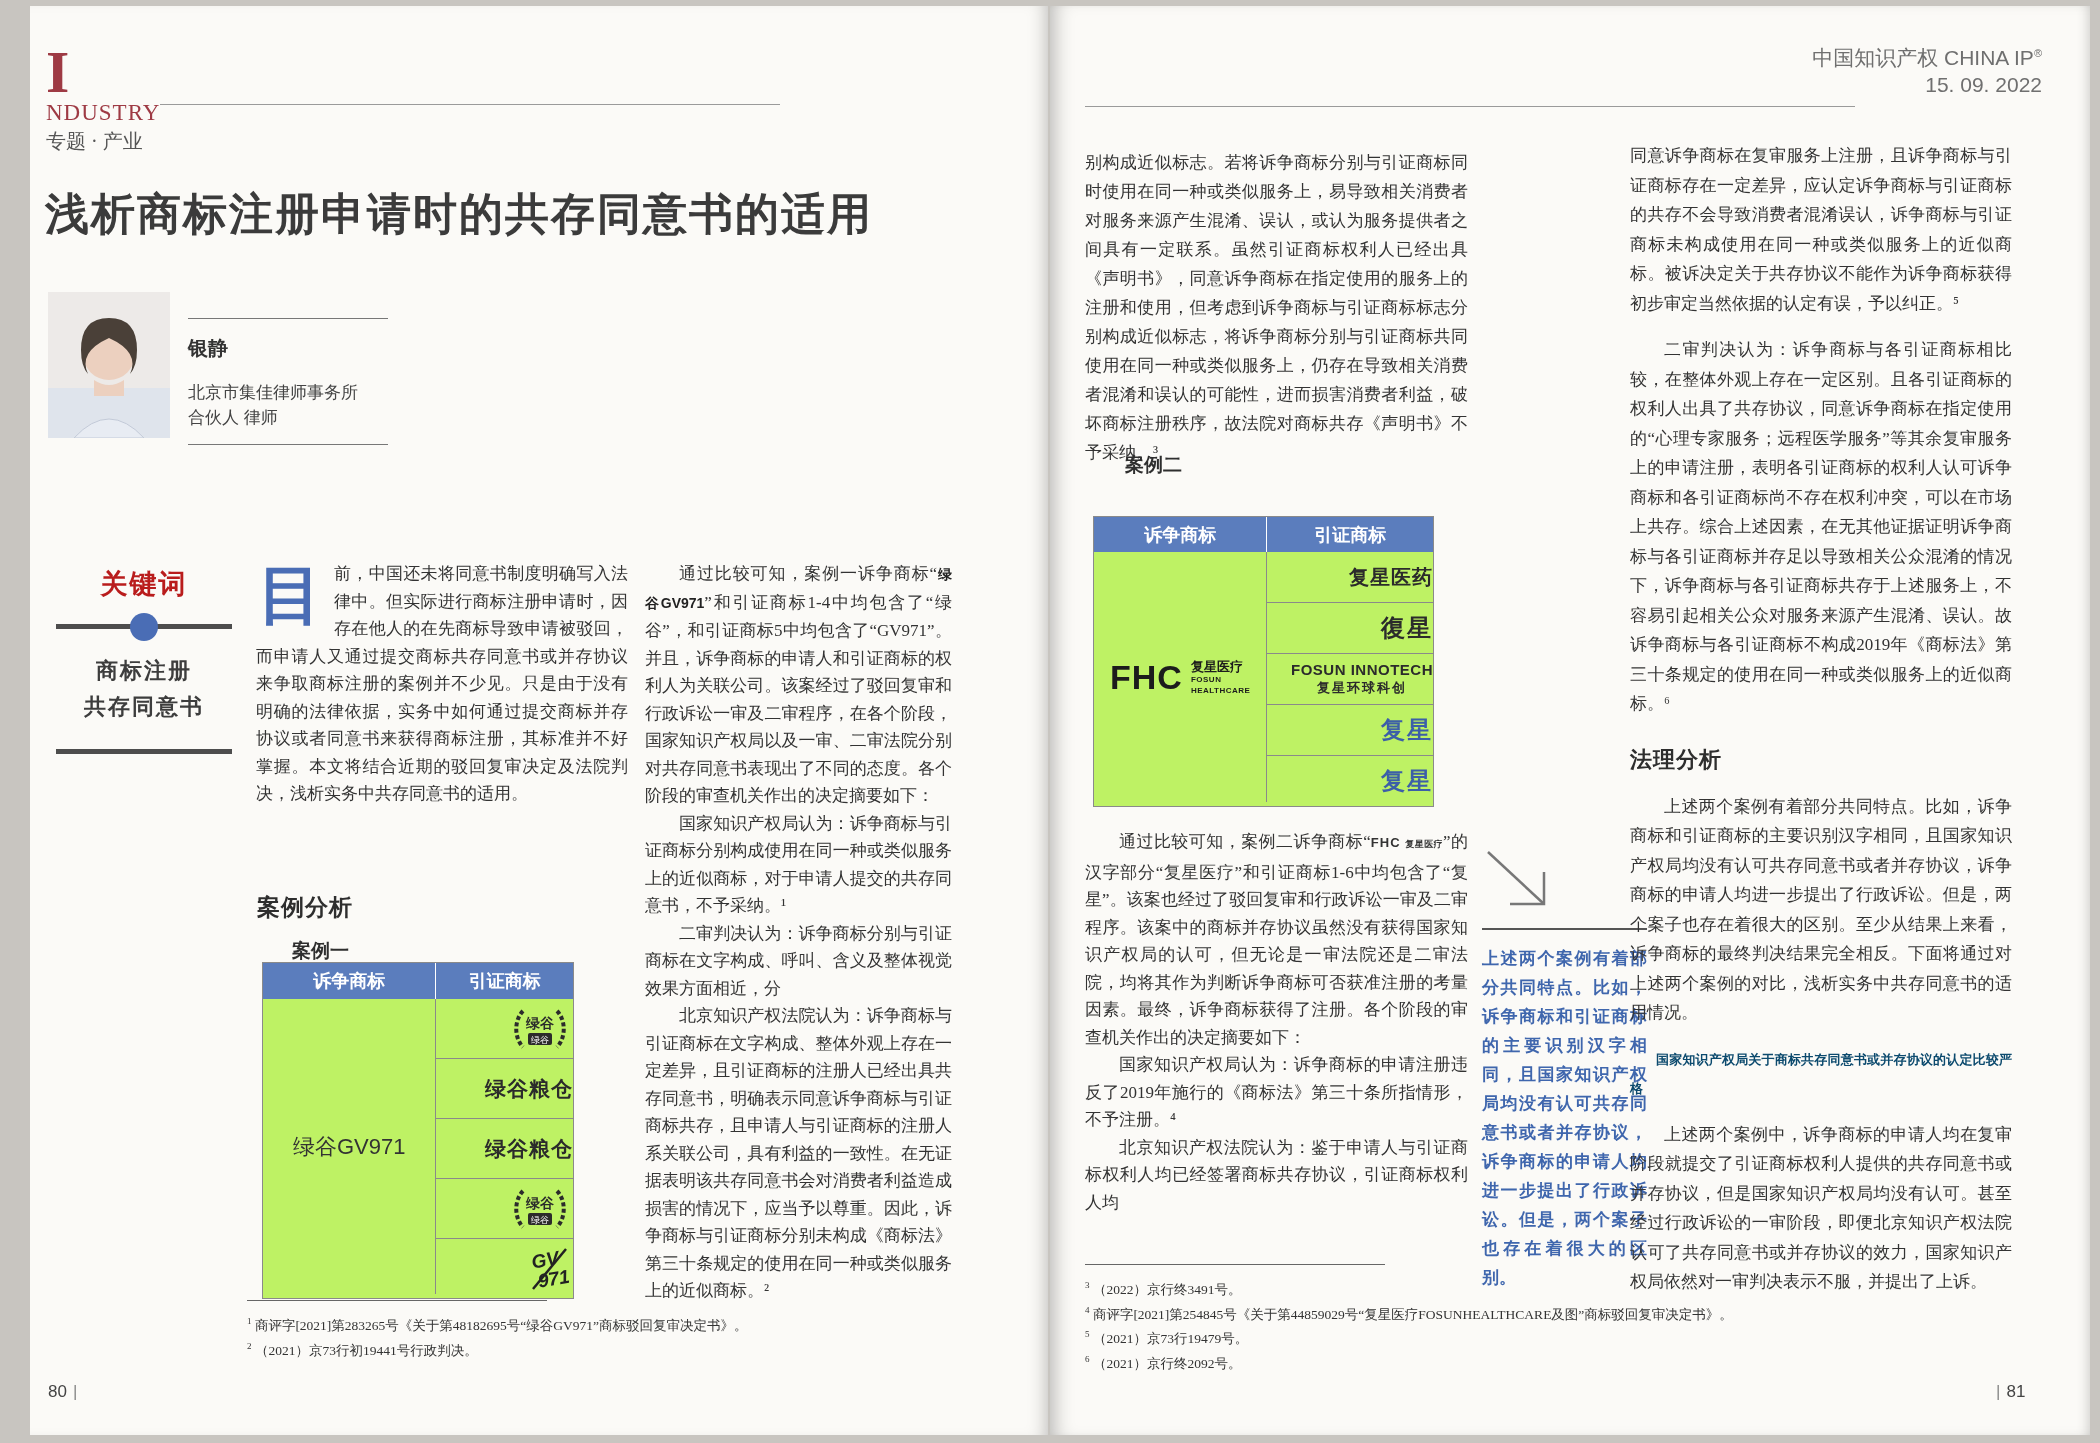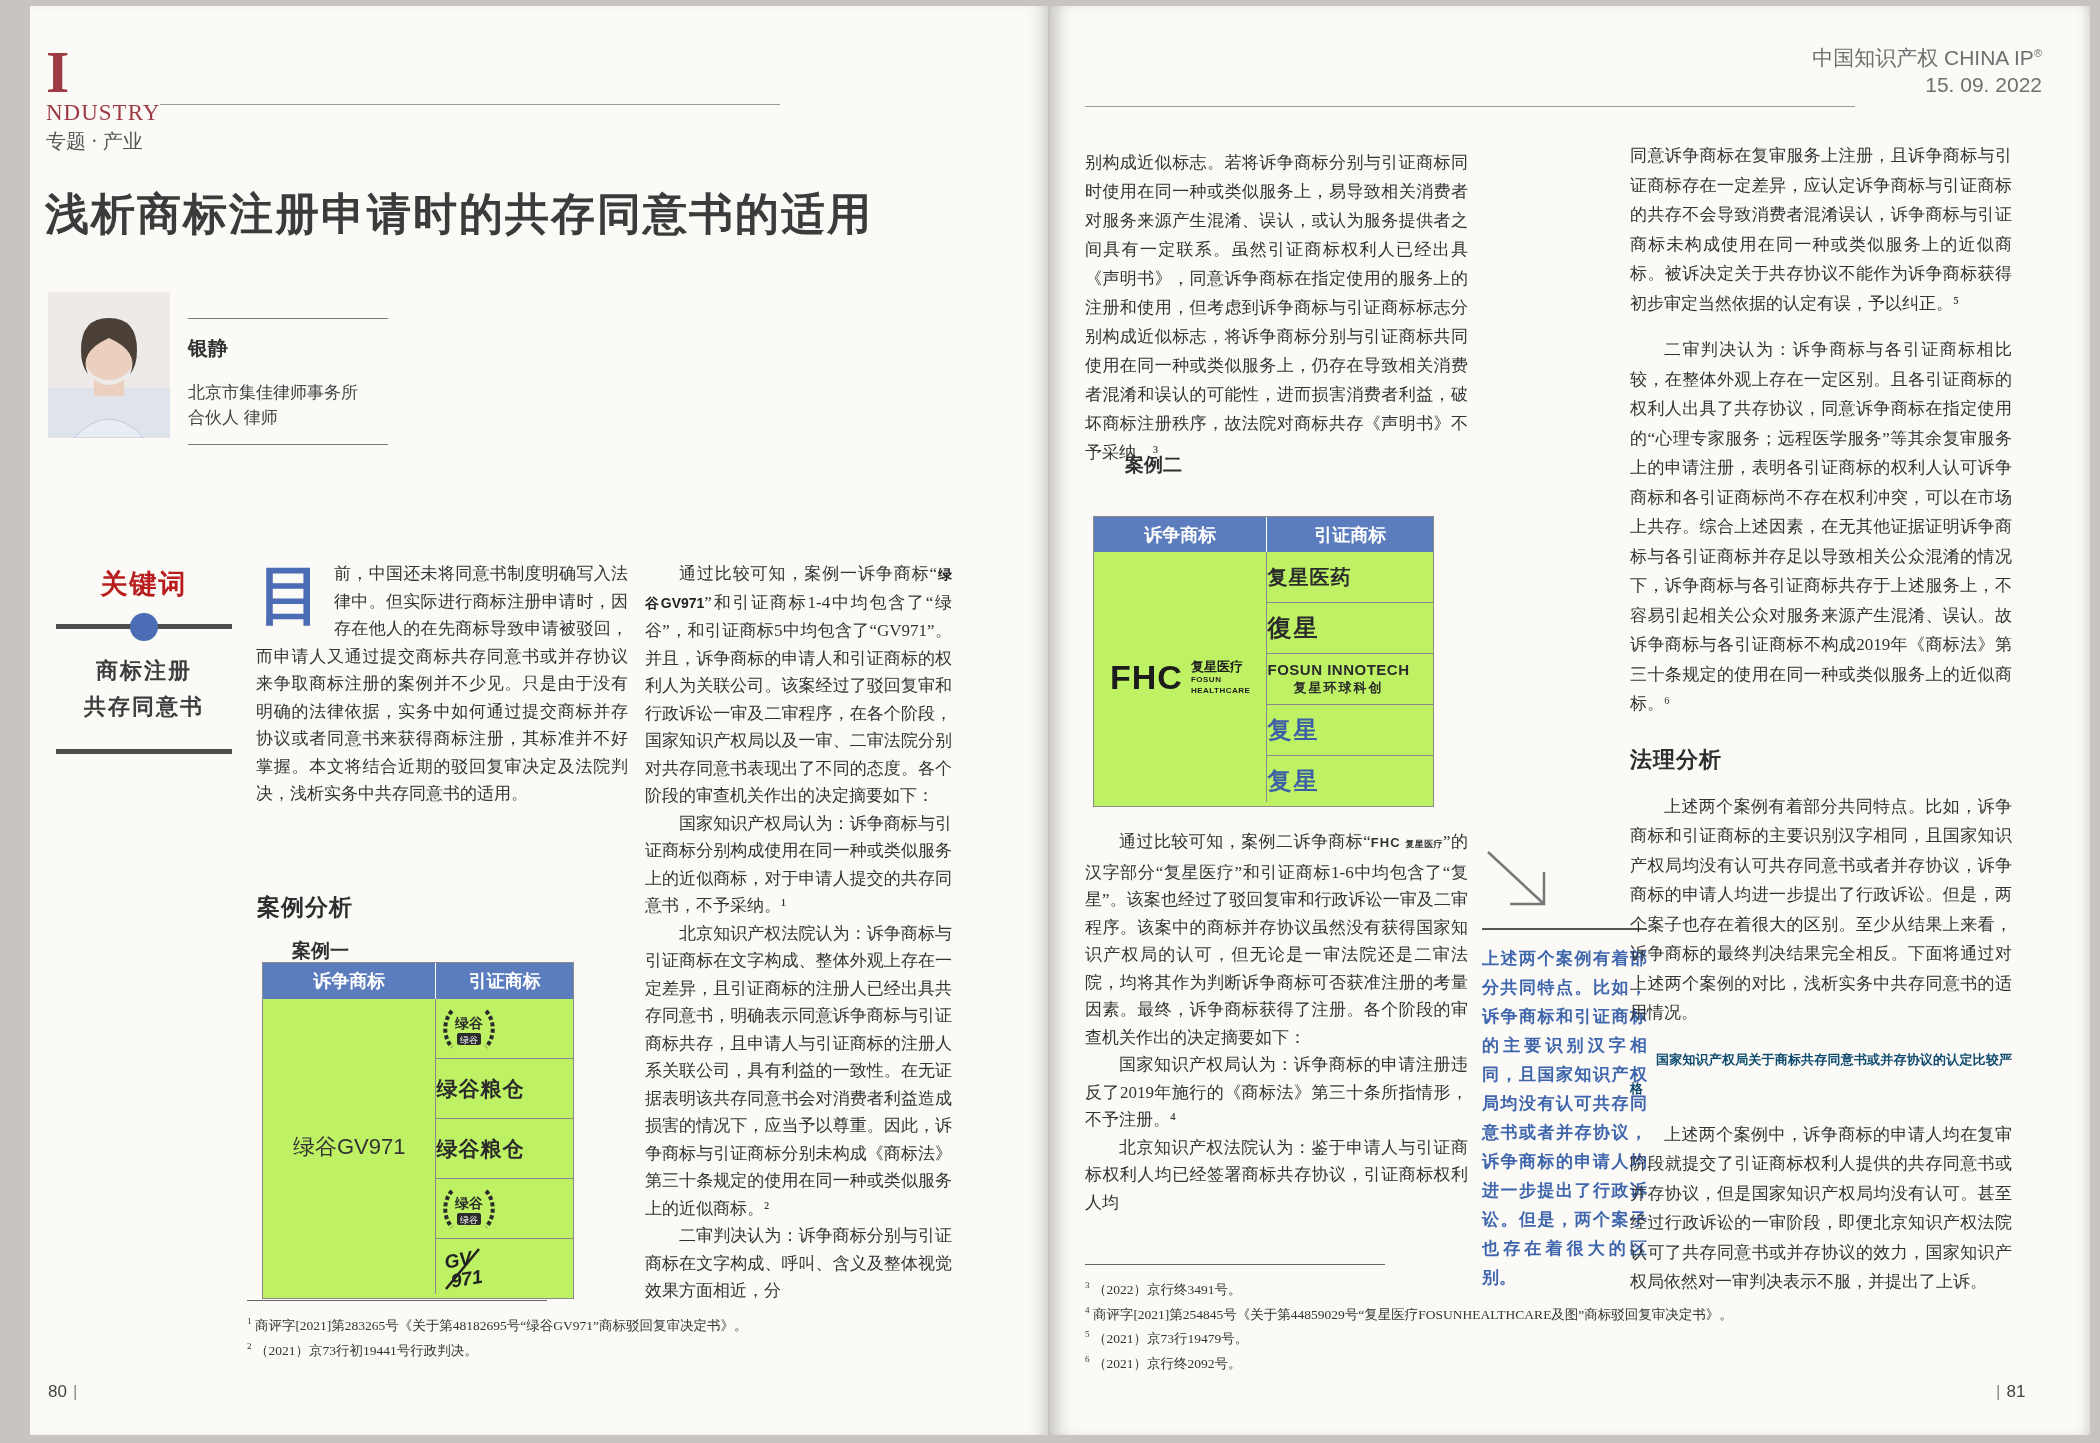--- a/index.html
+++ b/index.html
@@ -56,21 +56,21 @@
   #colB p{margin:0;}
 
   
   .tm-table{position:absolute;border:1px solid #8a8a8a;background:#bef264;}
   .tm-head{display:flex;background:#5b7dbd;color:#fff;font-family:"Liberation Sans",sans-serif;font-weight:bold;font-size:18px;}
   .tm-head div{display:flex;align-items:center;justify-content:center;border-right:1px solid #fff;}
   .tm-head div:last-child{border-right:none;}
   .tm-body{display:flex;}
   .tm-left{display:flex;align-items:center;justify-content:center;border-right:1px solid #8a8a8a;}
   .tm-rows{display:flex;flex-direction:column;}
-  .tm-row{display:flex;align-items:center;justify-content:flex-start;border-bottom:1px solid #8a8a8a;}
+  .tm-row{display:flex;align-items:center;justify-content:flex-end;border-bottom:1px solid #8a8a8a;}
   .tm-row:last-child{border-bottom:none;}
   .mk-text{font-family:"Liberation Sans",sans-serif;font-weight:bold;color:#2b2b2b;}
   .mk-blue{color:#3c5fa8;}
   .disputed-1{font-size:22px;color:#333;font-family:"Liberation Sans",sans-serif;}
   .two-line{text-align:center;font-family:"Liberation Sans",sans-serif;font-weight:bold;color:#2b2b2b;line-height:18px;}
   .two-line .l1{font-size:15px;letter-spacing:0.5px;}
   .two-line .l2{font-size:13px;letter-spacing:2px;}
 
   .fhc-logo{display:flex;align-items:center;gap:8px;}
   .fhc-letters{font-family:"Liberation Sans",sans-serif;font-weight:bold;font-size:34px;letter-spacing:1px;color:#1c1c1c;}
@@ -218,22 +218,22 @@
   <div class="abs" id="fn-left">
     <div class="fn-rule"></div>
     <div class="fn"><sup>1</sup> <span>商评字[2021]第283265号《关于第48182695号“绿谷GV971”商标驳回复审决定书》。</span></div>
     <div class="fn"><sup>2</sup> <span>（2021）京73行初19441号行政判决。</span></div>
   </div>
   <div class="abs pagenum" id="pn-left"><span>80</span><span class="pn-bar">|</span></div>
 
   <div class="abs bodytext" id="colB">
     <p class="indent"><span>通过比较可知，案例一诉争商标“</span><span class="inline-mark">绿谷GV971</span><span>”和引证商标1-4中均包含了“绿谷”，和引证商标5中均包含了“GV971”。并且，诉争商标的申请人和引证商标的权利人为关联公司。该案经过了驳回复审和行政诉讼一审及二审程序，在各个阶段，国家知识产权局以及一审、二审法院分别对共存同意书表现出了不同的态度。各个阶段的审查机关作出的决定摘要如下：</span></p>
     <p class="indent">国家知识产权局认为：诉争商标与引证商标分别构成使用在同一种或类似服务上的近似商标，对于申请人提交的共存同意书，不予采纳。¹</p>
+    <p class="indent">二审判决认为：诉争商标分别与引证商标在文字构成、呼叫、含义及整体视觉效果方面相近，分</p>
     <p class="indent">北京知识产权法院认为：诉争商标与引证商标在文字构成、整体外观上存在一定差异，且引证商标的注册人已经出具共存同意书，明确表示同意诉争商标与引证商标共存，且申请人与引证商标的注册人系关联公司，具有利益的一致性。在无证据表明该共存同意书会对消费者利益造成损害的情况下，应当予以尊重。因此，诉争商标与引证商标分别未构成《商标法》第三十条规定的使用在同一种或类似服务上的近似商标。²</p>
-    <p class="indent">二审判决认为：诉争商标分别与引证商标在文字构成、呼叫、含义及整体视觉效果方面相近，分</p>
   </div>
 
   <div class="abs bodytext" id="rcol1-top">
     <p class="bodytext">别构成近似标志。若将诉争商标分别与引证商标同时使用在同一种或类似服务上，易导致相关消费者对服务来源产生混淆、误认，或认为服务提供者之间具有一定联系。虽然引证商标权利人已经出具《声明书》，同意诉争商标在指定使用的服务上的注册和使用，但考虑到诉争商标与引证商标标志分别构成近似标志，将诉争商标分别与引证商标共同使用在同一种或类似服务上，仍存在导致相关消费者混淆和误认的可能性，进而损害消费者利益，破坏商标注册秩序，故法院对商标共存《声明书》不予采纳。³</p>
   </div>
   <div class="abs sans" id="r-case2">案例二</div>
 
   <div class="tm-table" style="left:1093px;top:516px;width:339px;">
     <div class="tm-head" style="height:35px;">
       <div style="width:173px;">诉争商标</div>

